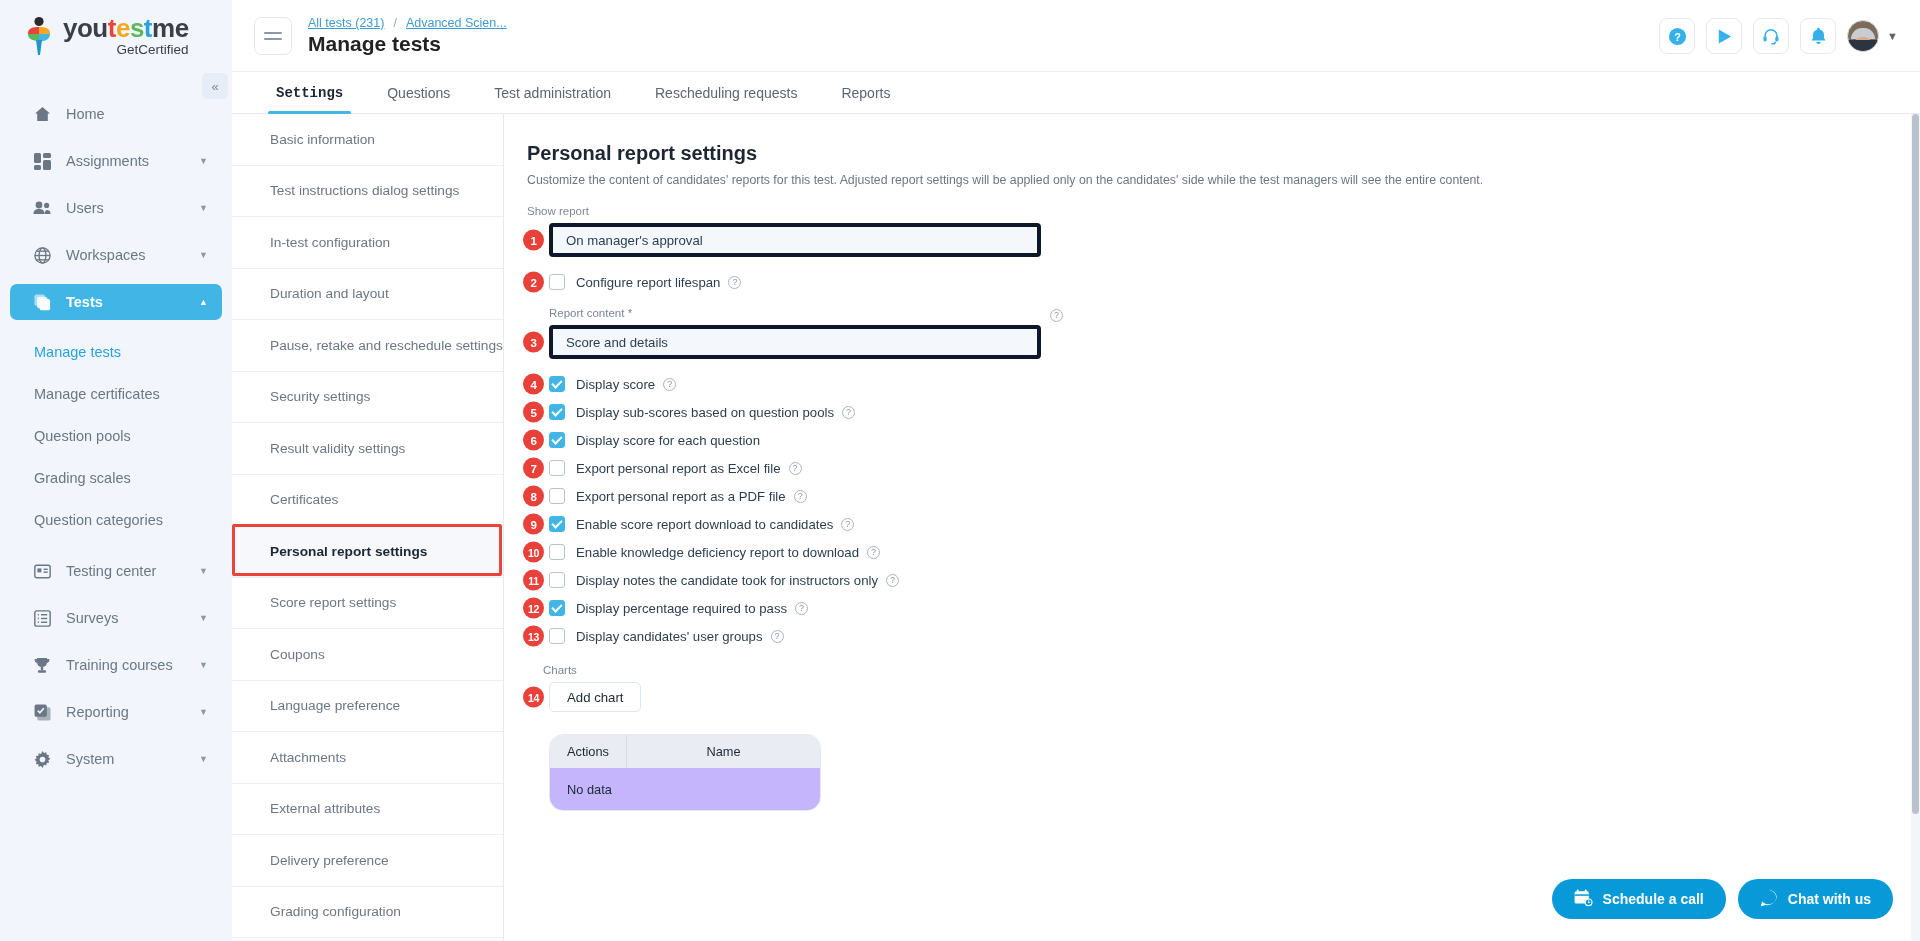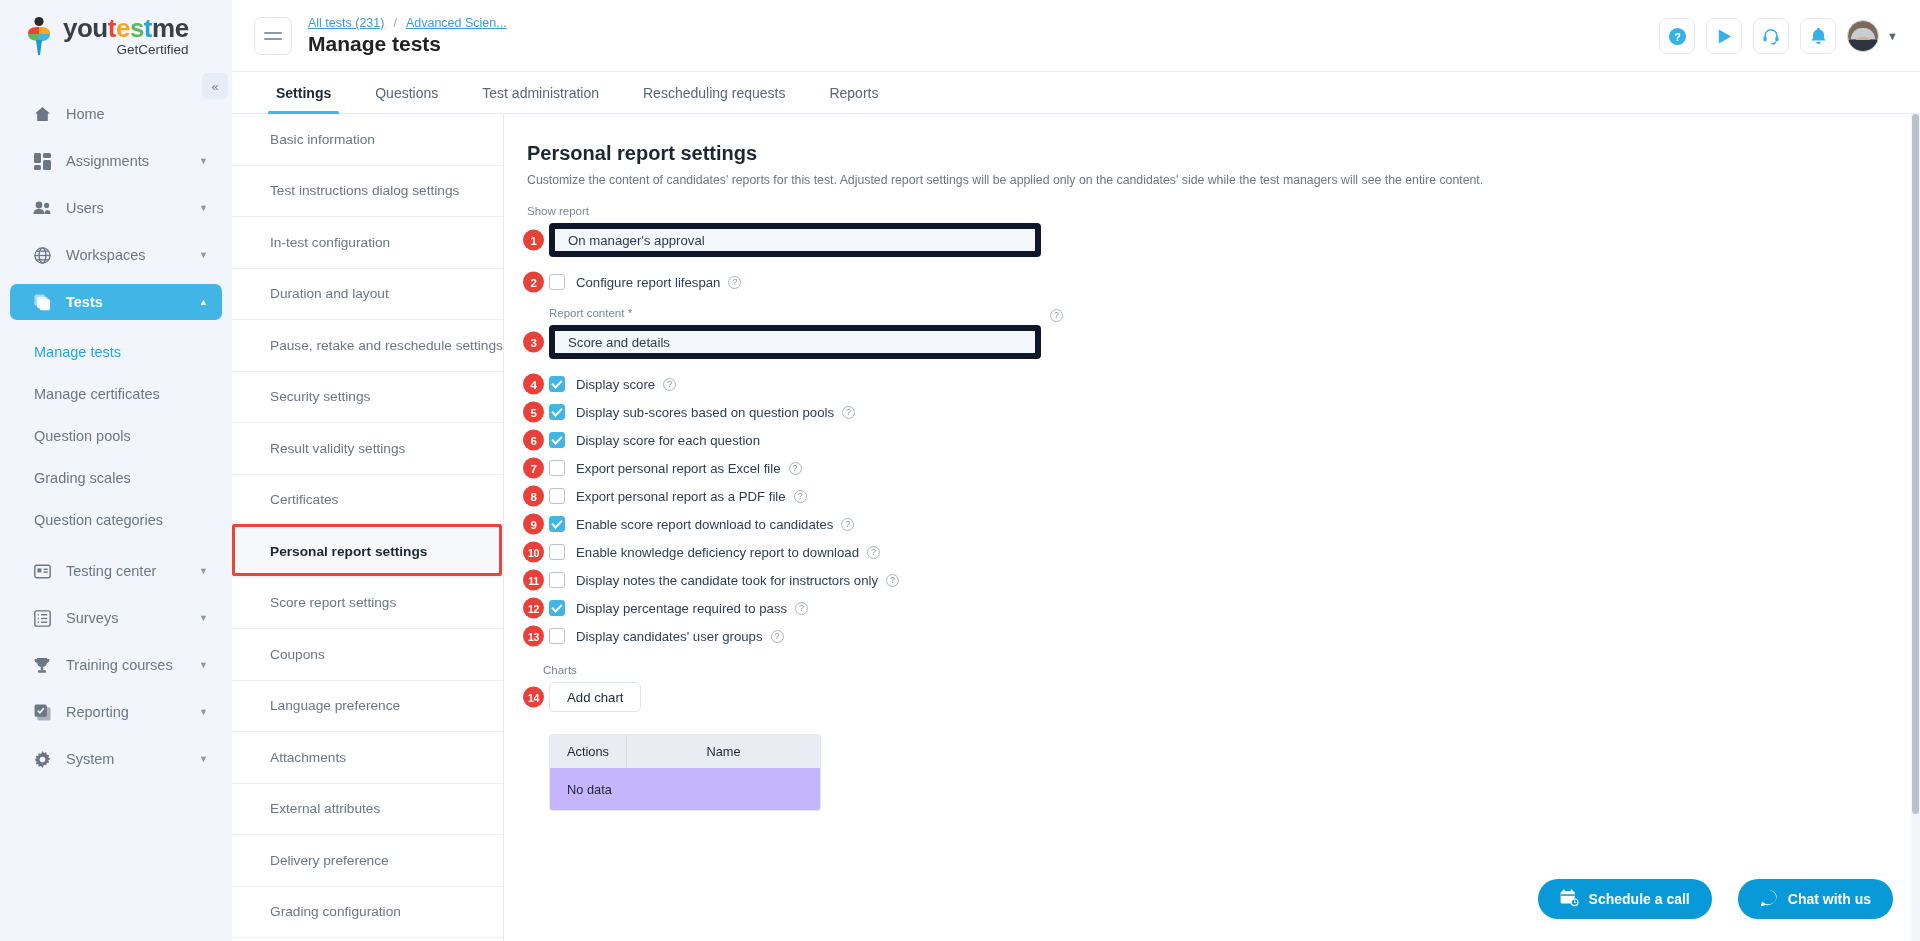--- a/index.html
+++ b/index.html
@@ -123,21 +123,21 @@
   
   .tabs {
     display: flex; align-items: center; gap: 0;
     height: 42px; padding-left: 22px;
     border-bottom: 1px solid #e6eaf0;
   }
   .tab {
     padding: 0 22px; height: 42px; line-height: 42px;
     font-size: 14px; color: #5b6673; cursor: pointer; position: relative;
   }
-  .tab.active { color: #1d2733; font-weight: bold; }
+  .tab.active { color: #1d2733; font-weight: bold; font-family: Liberation Mono, monospace; }
   .tab.active::after {
     content:''; position:absolute; left: 14px; right: 14px; bottom: 0;
     height: 3px; background: #41b6e6; border-radius: 2px;
   }
 
   
   .content { display: flex; height: calc(941px - 72px - 42px); }
 
   .settings-list {
     width: 272px; min-width: 272px;
@@ -161,21 +161,21 @@
 
   .panel { flex: 1; position: relative; overflow: hidden; padding: 28px 0 0 0; }
   .panel-inner { padding-left: 23px; }
   .panel-title { font-size: 20px; font-weight: bold; color: #1d2733; }
   .panel-desc { font-size: 12.3px; color: #6b7785; margin-top: 8px; }
 
   .field-label { font-size: 11.5px; color: #7b8794; margin-top: 18px; }
   .field-label .req { color: #7b8794; }
   .select-box {
     width: 492px; height: 34px; background: #f4f7fc;
-    border: 6px solid #0f172a; border-radius: 4px;
+    border: 4px solid #0f172a; border-radius: 4px;
     display: flex; align-items: center; padding-left: 13px;
     font-size: 13.2px; color: #2c3e50; cursor: pointer;
   }
   .row-rel { position: relative; }
 
   .badge {
     position: absolute; left: -26px; top: 50%; transform: translateY(-50%);
     width: 21px; height: 21px; border-radius: 50%;
     background: #e8413a; color: #fff; font-size: 11.5px; font-weight: bold;
     display: flex; align-items: center; justify-content: center;
@@ -209,33 +209,33 @@
   .help-right { position: absolute; right: 0; top: 2px; }
 
   .section-label { font-size: 11.5px; color: #7b8794; margin: 14px 0 6px 16px; }
   .btn-outline {
     display: inline-flex; align-items: center; justify-content: center;
     height: 30px; padding: 0 17px; border: 1px solid #dfe5ee;
     border-radius: 5px; background: #fff; cursor: pointer;
     font-size: 13.2px; color: #1d2733;
   }
 
-  .tbl { margin: 22px 0 0 22px; width: 272px; border: 1px solid #e4e9f0; border-radius: 3px; overflow: hidden;}
+  .tbl { margin: 22px 0 0 22px; width: 272px; border: 1px solid #e4e9f0; border-radius: 14px; overflow: hidden;}
   .tbl-head { display: flex; background: #e9edf3; height: 33px; }
   .th {
     font-size: 12.8px; color: #1d2733; display: flex;
     align-items: center; justify-content: center; height: 33px;
   }
   .th.actions { width: 77px; border-right: 1px solid #d6dce6; }
   .th.name { flex: 1; }
   .tbl-body { height: 42px; display:flex; align-items: center; padding-left: 17px;
     font-size: 12.8px; color: #1d2733; background: #c4b5fd; }
 
   
-  .floats { position: absolute; right: 27px; bottom: 22px; display: flex; gap: 26px; }
+  .floats { position: absolute; right: 27px; bottom: 22px; display: flex; gap: 12px; }
   .pill {
     height: 40px; border-radius: 22px; background: #089ad8; color: #fff;
     display: flex; align-items: center; gap: 10px; padding: 0 22px;
     font-size: 14px; font-weight: bold; cursor: pointer;
   }
   .pill svg { flex: 0 0 auto; }
 
   
   .vscroll {
     position: absolute; right: 1px; width: 7px; border-radius: 4px;

